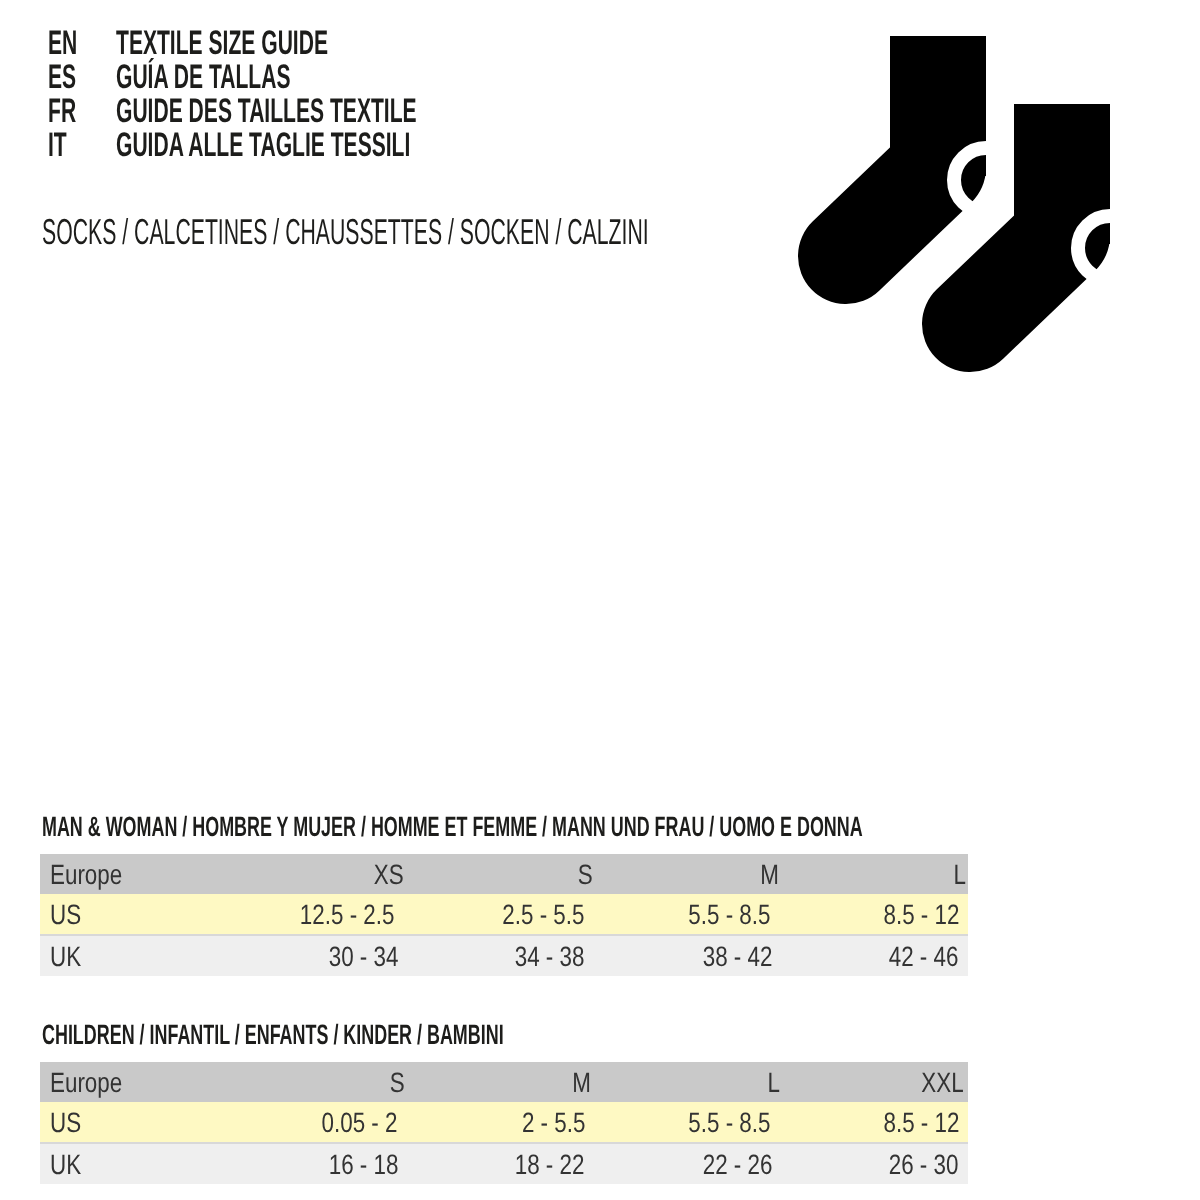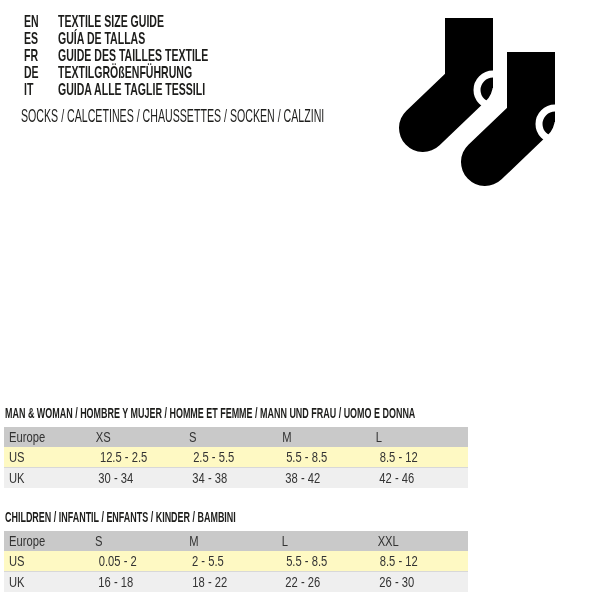--- a/index.html
+++ b/index.html
@@ -20,29 +20,29 @@
 
   
   .category-title{position:absolute;left:21px;top:108px;height:17px;line-height:17px;
     font-weight:normal;font-size:18px}
   .category-title .cnd{transform:scaleX(0.59)}
 
   
   .socks-svg{position:absolute;left:399px;top:18px;color:var(--icon,#000000)}
 
   
-  .table-block{position:absolute;left:4px;width:464px}
+  .table-block{position:absolute;left:20px;width:464px}
   #table-0{top:406px}
   #table-1{top:510px}
   .table-title{font-weight:bold;font-size:14px;height:14px;line-height:14px;margin:0 0 7px 1px}
   .table-title .cnd{transform:scaleX(0.64)}
   .size-table{width:464px;border-collapse:collapse;table-layout:fixed;
     font-size:14px;color:var(--table-text,#333333)}
   .size-table th,.size-table td{height:20px;line-height:20px;padding:0;
-    font-weight:normal;text-align:left;vertical-align:middle}
+    font-weight:normal;text-align:right;vertical-align:middle}
   .size-table th:first-child,.size-table td:first-child{text-align:left;padding-left:5px}
   .size-table thead tr{background:var(--table-header-bg,#c9c9c9)}
   .size-table tbody tr.row-0{background:#fef9c3;border-bottom:1px solid var(--row-border,#d8d8d8)}
   .size-table tbody tr.row-1{background:var(--row-alt-bg,#efefef)}
   .size-table .cnd{transform:scaleX(0.8)}
   .size-table .cnd-c{transform:scaleX(0.8)}
 </style>
 </head>
 <body>
 
@@ -53,24 +53,20 @@
       <span class="lang-code cnd">EN</span>
       <span class="cnd">TEXTILE SIZE GUIDE</span>
     </div>
     <div class="lang-row">
       <span class="lang-code cnd">ES</span>
       <span class="cnd">GUÍA DE TALLAS</span>
     </div>
     <div class="lang-row">
       <span class="lang-code cnd">FR</span>
       <span class="cnd">GUIDE DES TAILLES TEXTILE</span>
-    </div>
-    <div class="lang-row">
-      <span class="lang-code cnd">DE</span>
-      <span class="cnd">TEXTILGRÖßENFÜHRUNG</span>
     </div>
     <div class="lang-row">
       <span class="lang-code cnd">IT</span>
       <span class="cnd">GUIDA ALLE TAGLIE TESSILI</span>
     </div>
   </div>
 
   <div class="category-title">
     <span class="cnd">SOCKS / CALCETINES / CHAUSSETTES / SOCKEN / CALZINI</span>
   </div>

